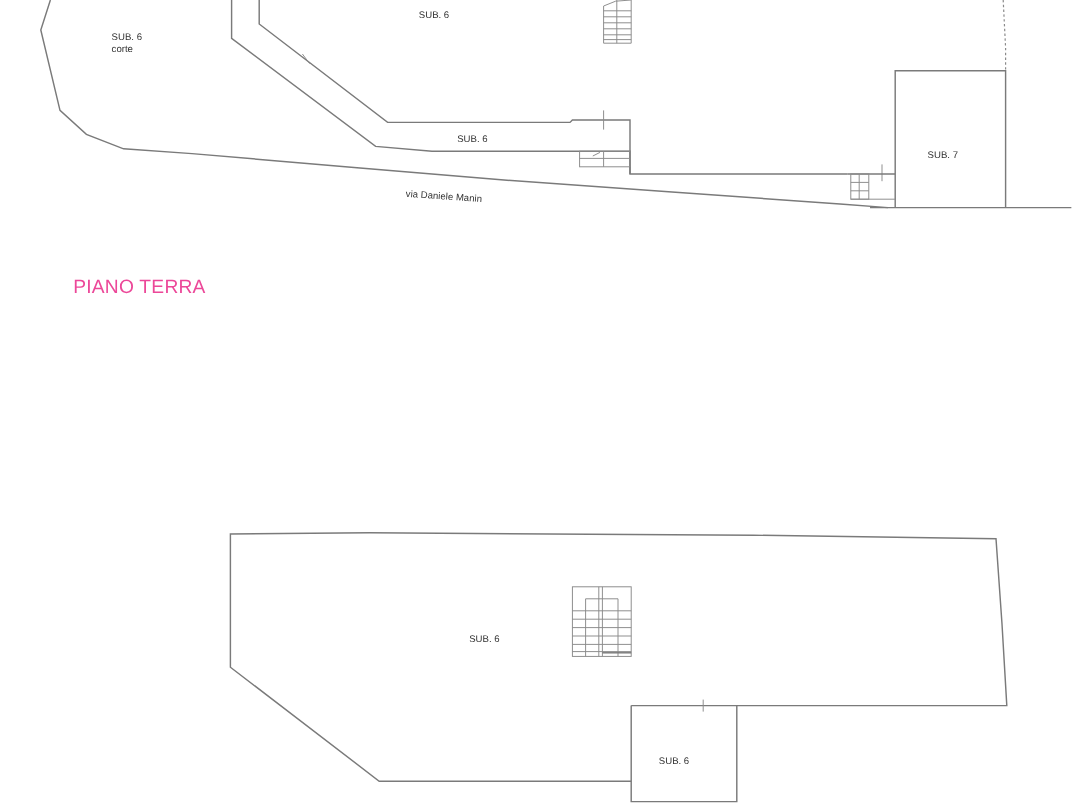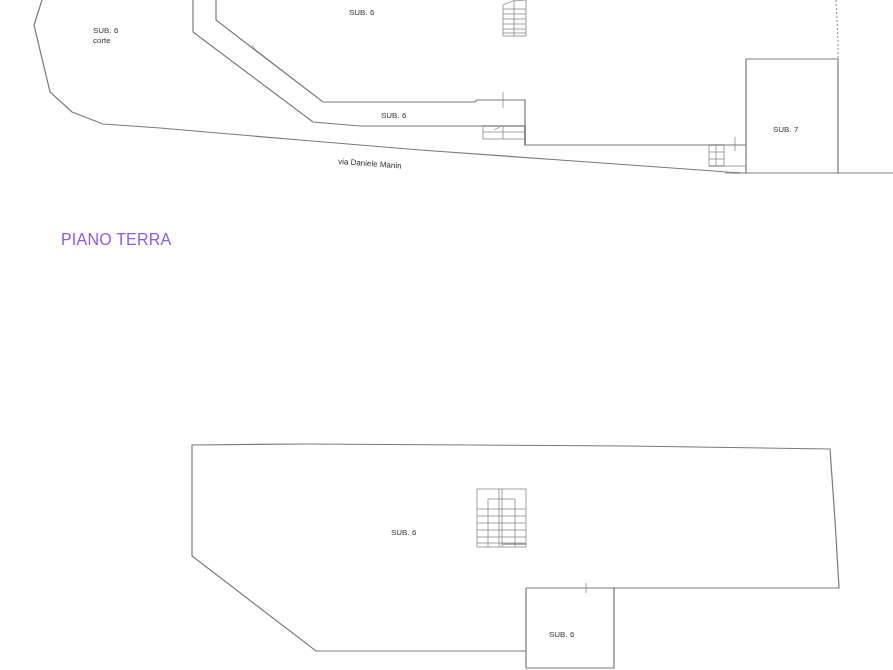--- a/index.html
+++ b/index.html
@@ -2,21 +2,21 @@
 <html><head>
   <meta charset="utf-8">
   <style>
     html, body { margin: 0; padding: 0; background: #ffffff; }
     body { width: 893px; height: 670px; overflow: hidden; position: relative; }
     #plan { position: absolute; left: 0; top: 0; width: 893px; height: 670px; }
     .wall { fill: none; stroke: #7a7a7a; stroke-width: 1.2; }
     .thin { fill: none; stroke: #8a8a8a; stroke-width: 0.8; }
     .dash { fill: none; stroke: #8a8a8a; stroke-width: 1; stroke-dasharray: 2 2; }
     .lbl { font-family: "Liberation Sans", sans-serif; font-size: 8px; fill: #333333; }
-    .title { position: absolute; left: 61px; top: 231px; font-family: "Liberation Sans", sans-serif; font-size: 16px; color: #8b5cf6; letter-spacing: 0.2px; }
+    .title { position: absolute; left: 61px; top: 231px; font-family: "Liberation Sans", sans-serif; font-size: 16px; color: #ec4899; letter-spacing: 0.2px; }
   </style>
 </head>
 <body>
 
 <svg id="plan" viewBox="0 0 893 670" xmlns="http://www.w3.org/2000/svg">
 
   <g>
 
     <polyline class="wall" points="42,0 34,25 50,92 72,112 103,124 160,128 300,140 420,150 560,160 700,170 740,173"></polyline>
 

